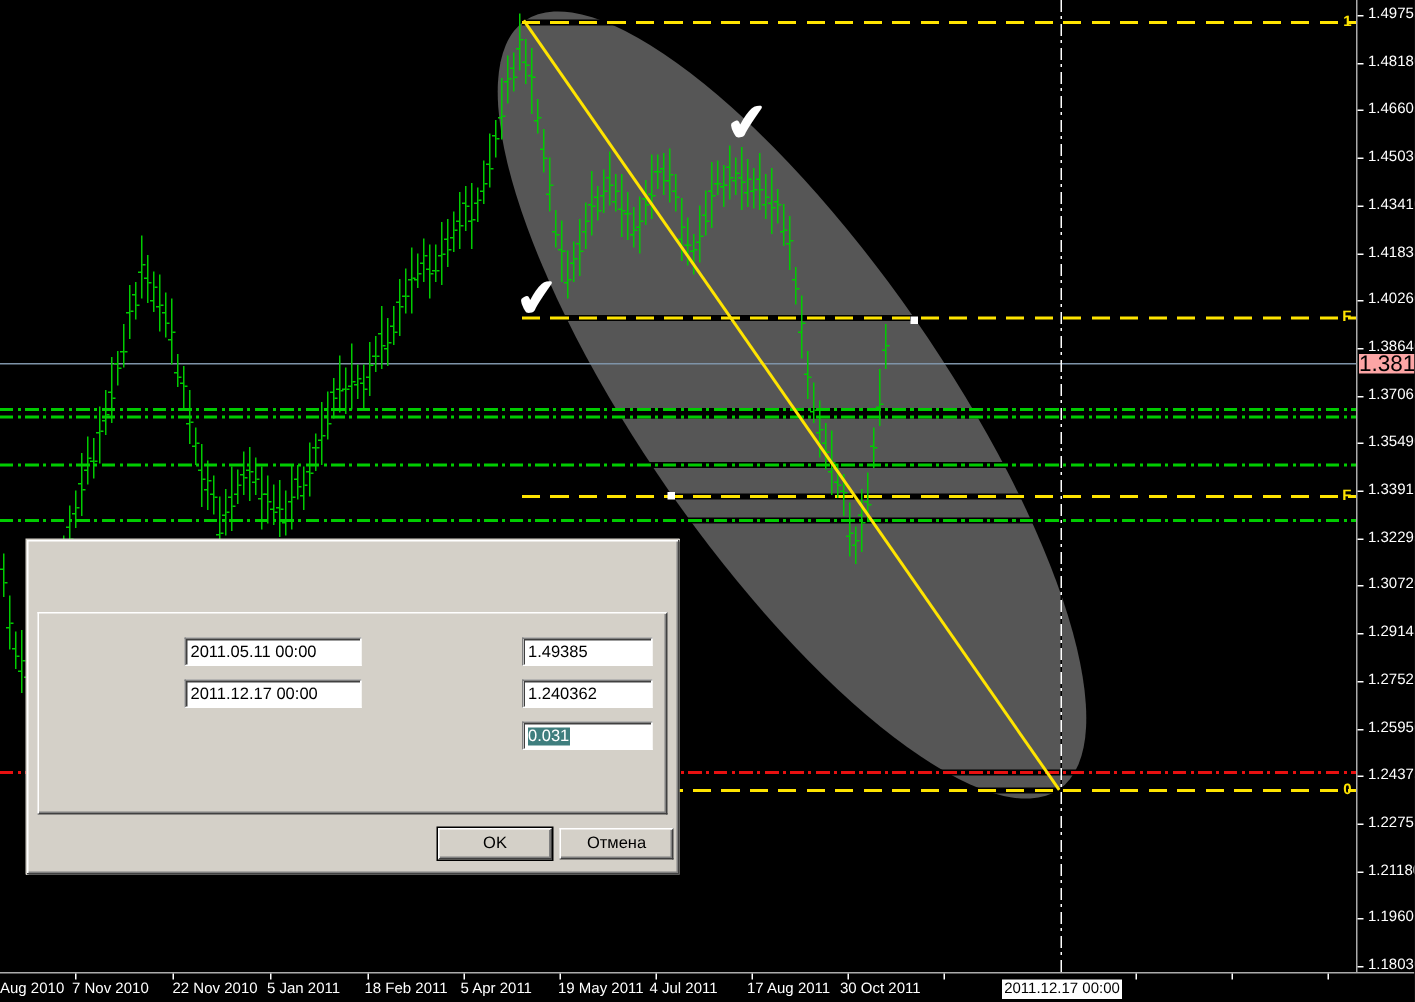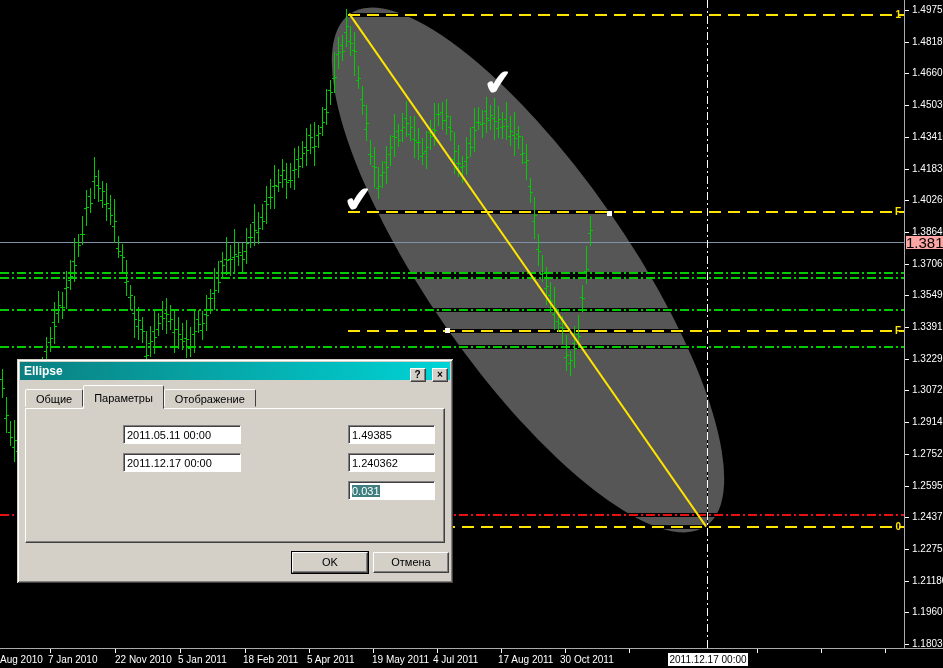--- a/index.html
+++ b/index.html
@@ -603,45 +603,33 @@
       <div class="ttick" style="left: 309px;"></div>
       <div class="ttick" style="left: 373px;"></div>
       <div class="ttick" style="left: 437px;"></div>
       <div class="ttick" style="left: 501px;"></div>
       <div class="ttick" style="left: 565px;"></div>
       <div class="ttick" style="left: 629px;"></div>
       <div class="ttick" style="left: 757px;"></div>
       <div class="ttick" style="left: 821px;"></div>
       <div class="ttick" style="left: 885px;"></div>
       <div class="tlabel" style="left: 0px;">Aug 2010</div>
-      <div class="tlabel" style="left: 48px;">7 Jan 2010</div>
+      <div class="tlabel" style="left: 48px;">7 Nov 2010</div>
       <div class="tlabel" style="left: 115px;">22 Nov 2010</div>
       <div class="tlabel" style="left: 178px;">5 Jan 2011</div>
       <div class="tlabel" style="left: 243px;">18 Feb 2011</div>
       <div class="tlabel" style="left: 307px;">5 Apr 2011</div>
       <div class="tlabel" style="left: 372px;">19 May 2011</div>
       <div class="tlabel" style="left: 433px;">4 Jul 2011</div>
       <div class="tlabel" style="left: 498px;">17 Aug 2011</div>
       <div class="tlabel" style="left: 560px;">30 Oct 2011</div>
       <div class="tbadge" style="left: 668px;">2011.12.17 00:00</div>
     </div>
 
   <div class="dialog" id="dialog" style="left: 17px; top: 359px; width: 436px; height: 224px;">
-    <div class="titlebar">
-      <span class="title">Ellipse</span>
-      <span class="tbtns">
-        <button class="tbtn">?</button>
-        <button class="tbtn">×</button>
-      </span>
-    </div>
-    <div class="tabstrip" id="tabs">
-        <div class="tab">Общие</div>
-        <div class="tab active">Параметры</div>
-        <div class="tab">Отображение</div>
-      </div>
     <div class="panel"></div>
     <div id="fields">
         <div class="flabel" style="left: 20px; top: 66px; width: 80px;">Время:</div>
         <div class="finput" style="left: 106px; top: 66px; width: 118px;">2011.05.11 00:00</div>
         <div class="flabel" style="left: 20px; top: 94px; width: 80px;">Время:</div>
         <div class="finput" style="left: 106px; top: 94px; width: 118px;">2011.12.17 00:00</div>
         <div class="flabel" style="left: 238px; top: 66px; width: 87px;">Значение:</div>
         <div class="finput" style="left: 331px; top: 66px; width: 87px;">1.49385</div>
         <div class="flabel" style="left: 238px; top: 94px; width: 87px;">Значение:</div>
         <div class="finput" style="left: 331px; top: 94px; width: 87px;">1.240362</div>

